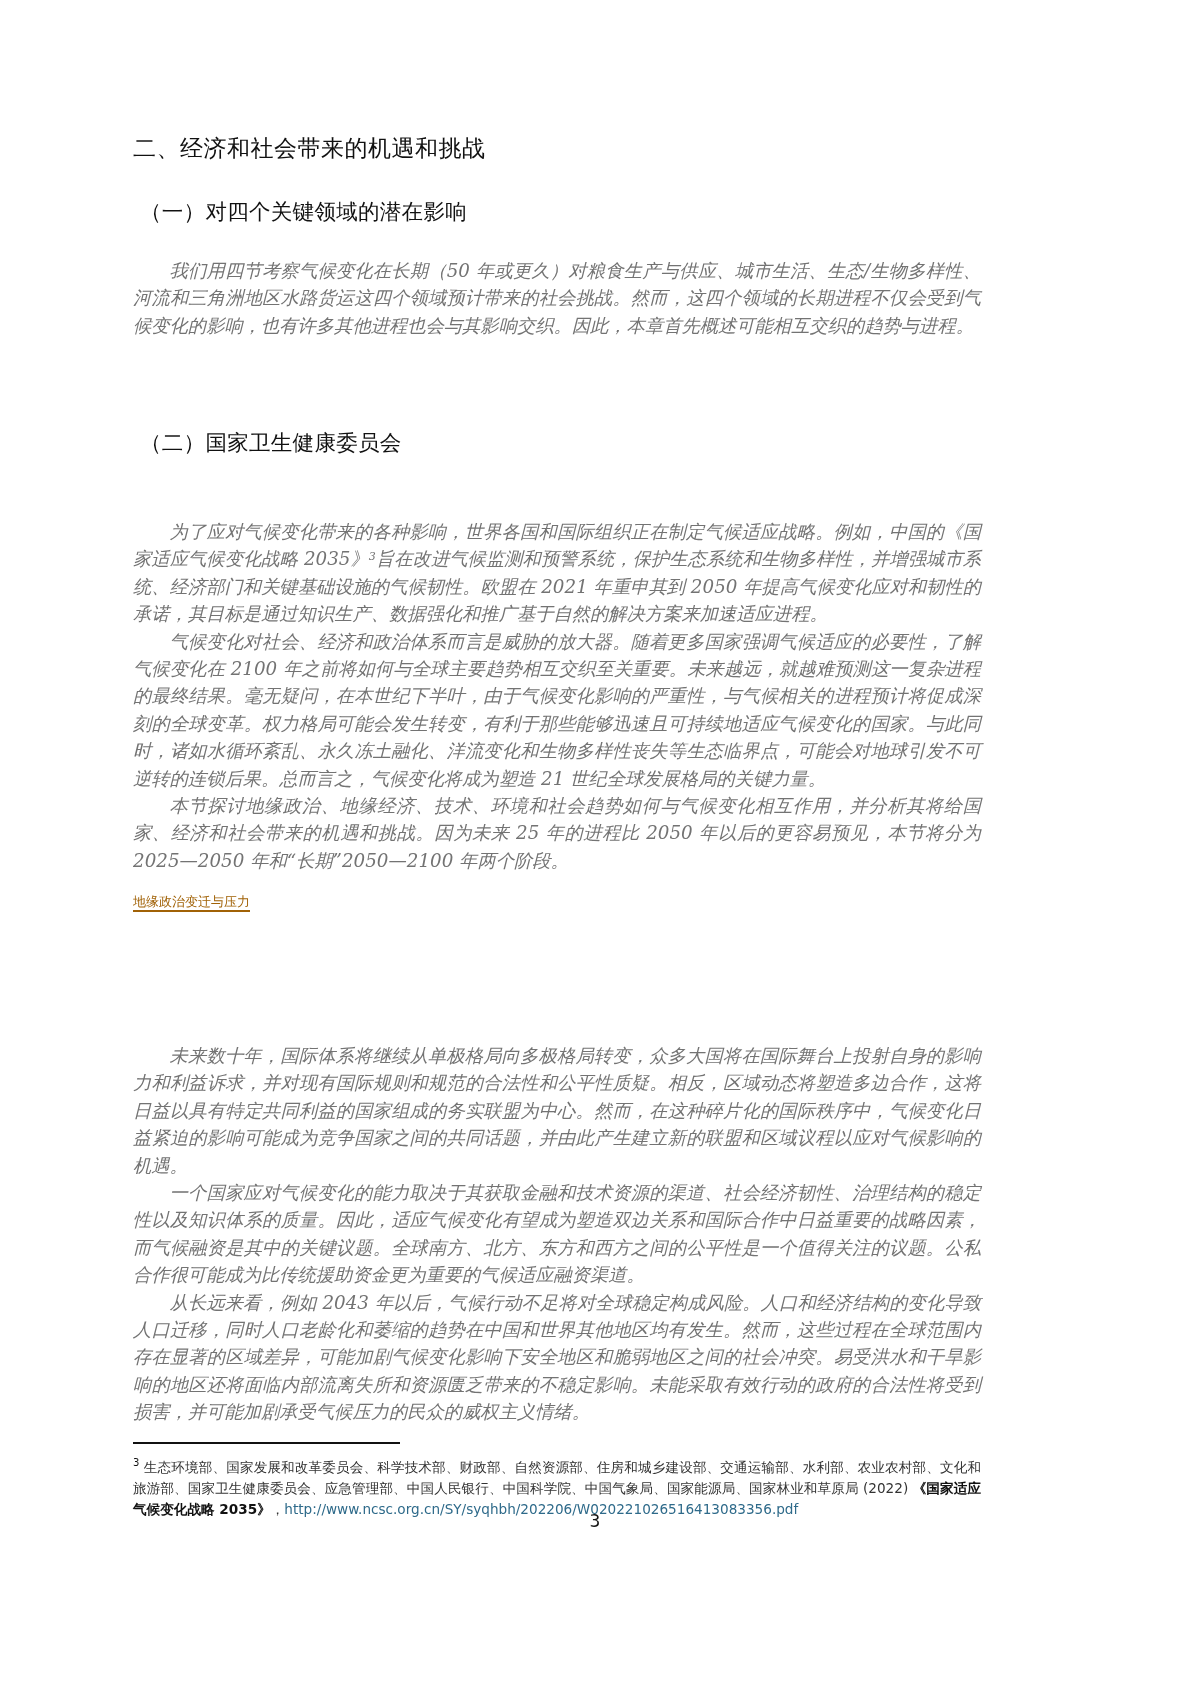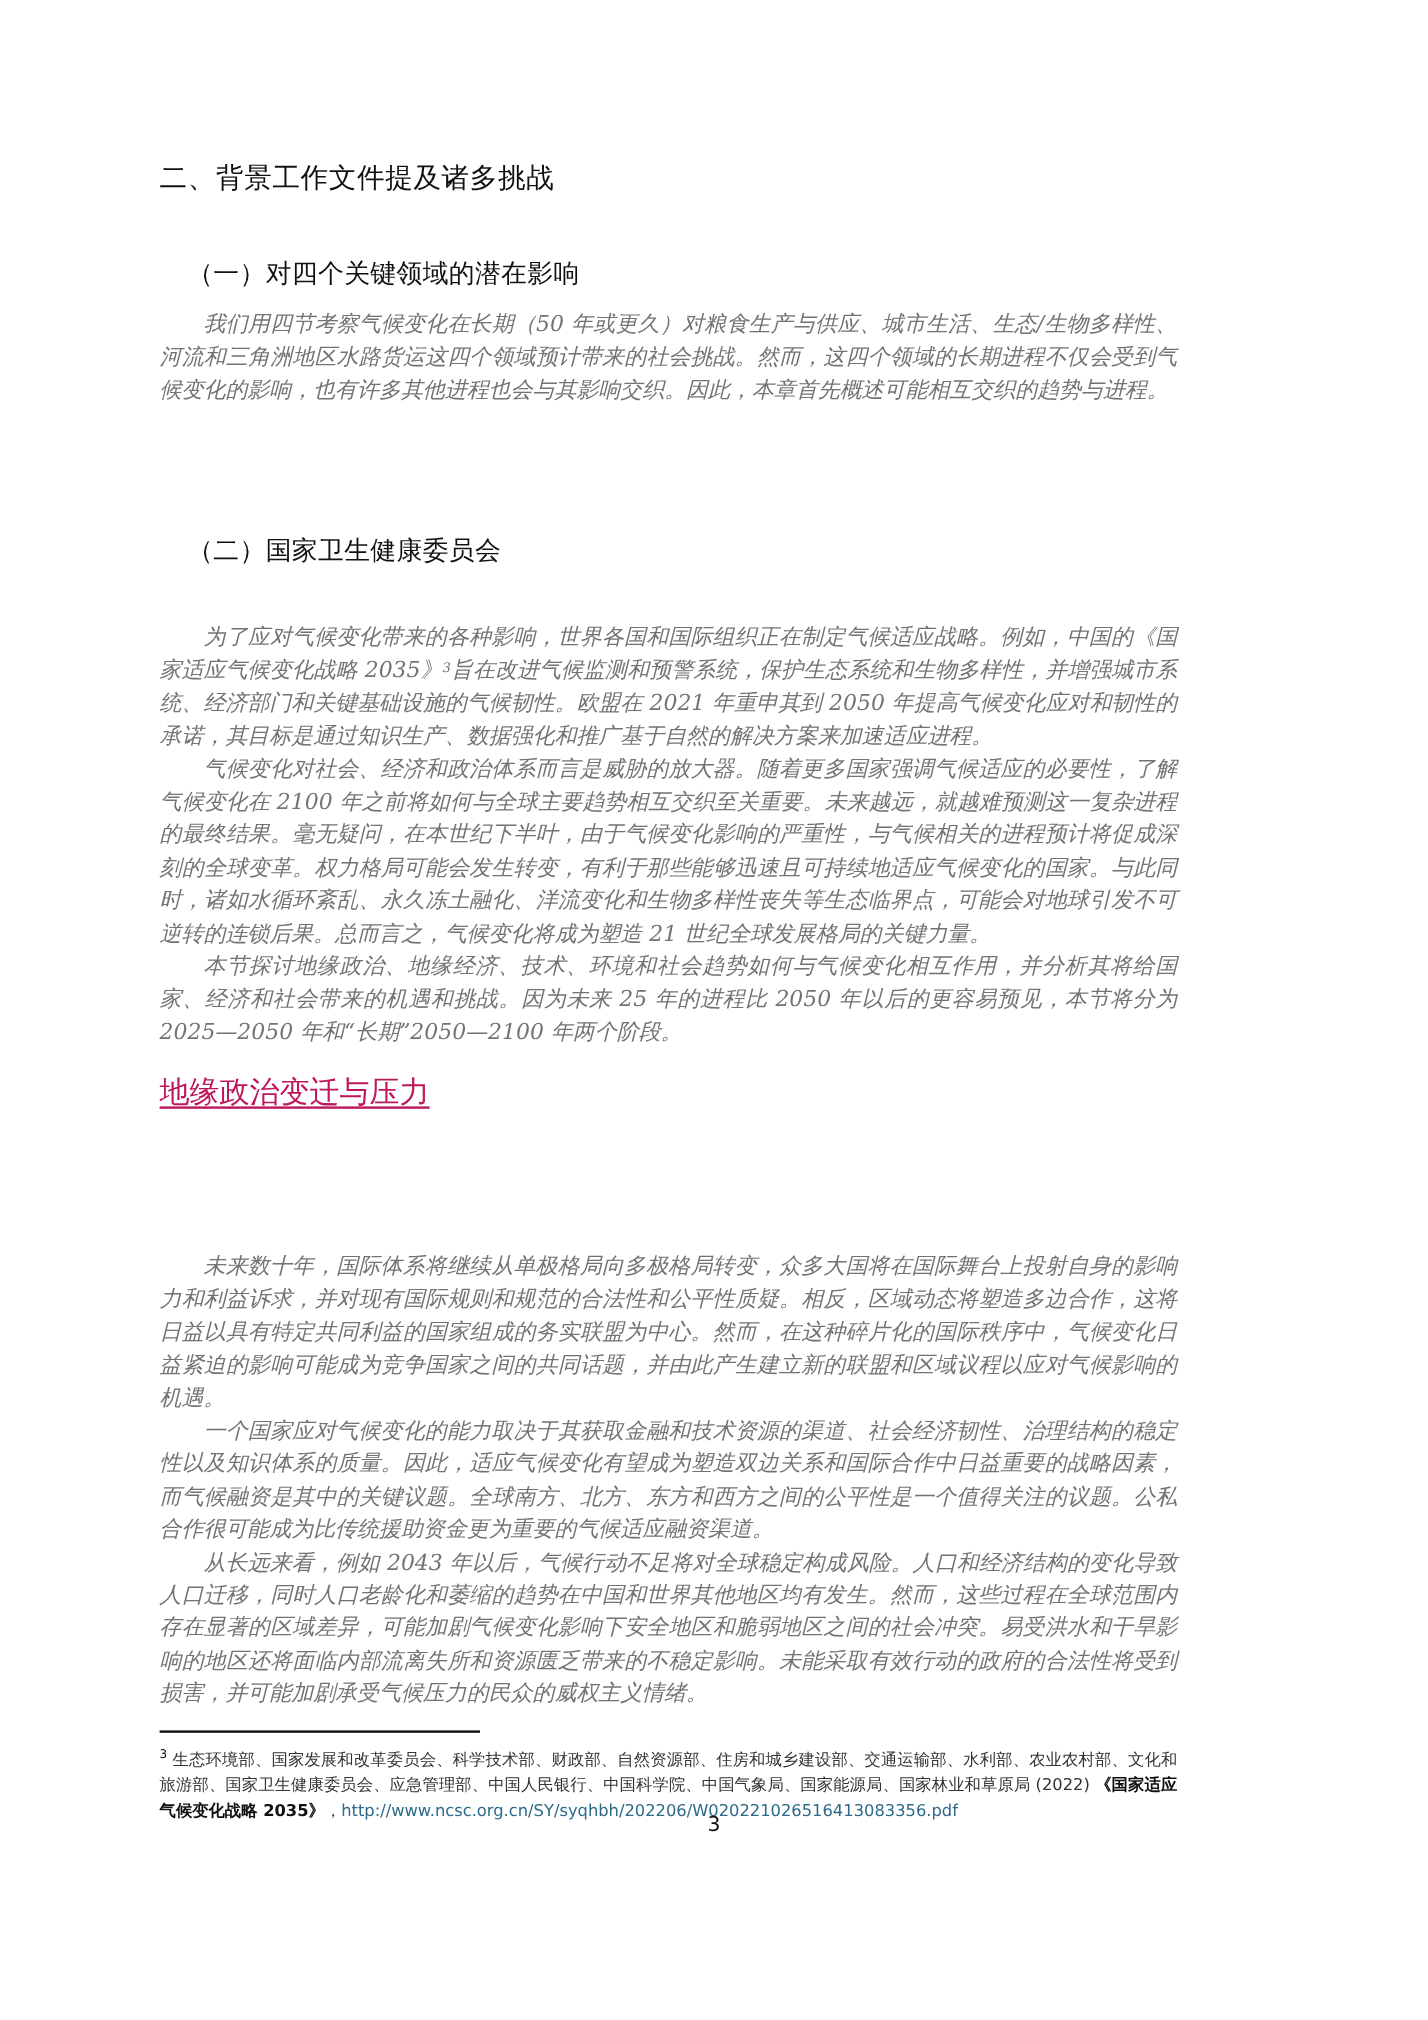--- a/index.html
+++ b/index.html
@@ -6,38 +6,38 @@
     body { width: 1190px; height: 1683px; position: relative; overflow: hidden; color: #111; }
     .page { position: absolute; left: 0; top: 0; width: 1190px; height: 1683px; }
     .h1 {
       position: absolute; left: 133px; top: 133px;
       font-family: "DejaVu Sans", sans-serif; font-size: 23px; font-weight: normal;
       margin: 0; letter-spacing: 0.5px; color: #111;
     }
     .h2 {
       position: absolute; left: 140px;
       font-family: "DejaVu Sans", sans-serif; font-size: 21.5px; font-weight: normal;
-      margin: 16px; letter-spacing: 0.3px; color: #111;
+      margin: 0; letter-spacing: 0.3px; color: #111;
     }
     .h2a { top: 197px; }
     .h2b { top: 428px; }
     .para-block {
       position: absolute; left: 133px; width: 848px;
       font-family: "DejaVu Serif", serif; font-size: 18.3px; line-height: 27.4px;
       text-align: justify; text-justify: inter-ideograph; color: #737373; font-style: italic;
     }
     .para-block p { margin: 0; text-indent: 2em; }
     .blk1 { top: 257px; }
     .blk2 { top: 488px; margin-top: 30px; }
     .blk3 { top: 1042px; }
     .subhead {
       position: absolute; left: 133px; top: 893px;
-      font-family: "DejaVu Serif", serif; font-size: 25px;
+      font-family: "DejaVu Serif", serif; font-size: 13px;
       text-decoration: underline; text-underline-offset: 4px; text-decoration-thickness: 1.5px;
-      color: #be185d; margin: 0;
+      color: #a16207; margin: 0;
     }
     sup.fnref { font-size: 11px; vertical-align: top; position: relative; top: -2px; }
     .fn-rule {
       position: absolute; left: 133px; top: 1442px; width: 267px; height: 0;
       border-top: 2px solid #111;
     }
     .footnote {
       position: absolute; left: 133px; top: 1452px; width: 848px;
       font-family: "DejaVu Sans", sans-serif; font-size: 13.6px; line-height: 21px;
       color: #333; text-align: justify;
@@ -48,21 +48,21 @@
     .page-num {
       position: absolute; left: 0; width: 1190px; top: 1511px; text-align: center;
       font-family: "DejaVu Sans", sans-serif; font-size: 17px; color: #111;
     }
   </style>
 </head>
 <body>
 
 <div class="page">
 
-  <h1 class="h1">二、背景工作文件提及诸多挑战</h1>
+  <h1 class="h1">二、经济和社会带来的机遇和挑战</h1>
 
   <h2 class="h2 h2a">（一）对四个关键领域的潜在影响</h2>
 
   <div class="para-block blk1">
     <p>我们用四节考察气候变化在长期（50 年或更久）对粮食生产与供应、城市生活、生态/生物多样性、河流和三角洲地区水路货运这四个领域预计带来的社会挑战。然而，这四个领域的长期进程不仅会受到气候变化的影响，也有许多其他进程也会与其影响交织。因此，本章首先概述可能相互交织的趋势与进程。</p>
   </div>
 
   <h2 class="h2 h2b">（二）国家卫生健康委员会</h2>
 
   <div class="para-block blk2">

